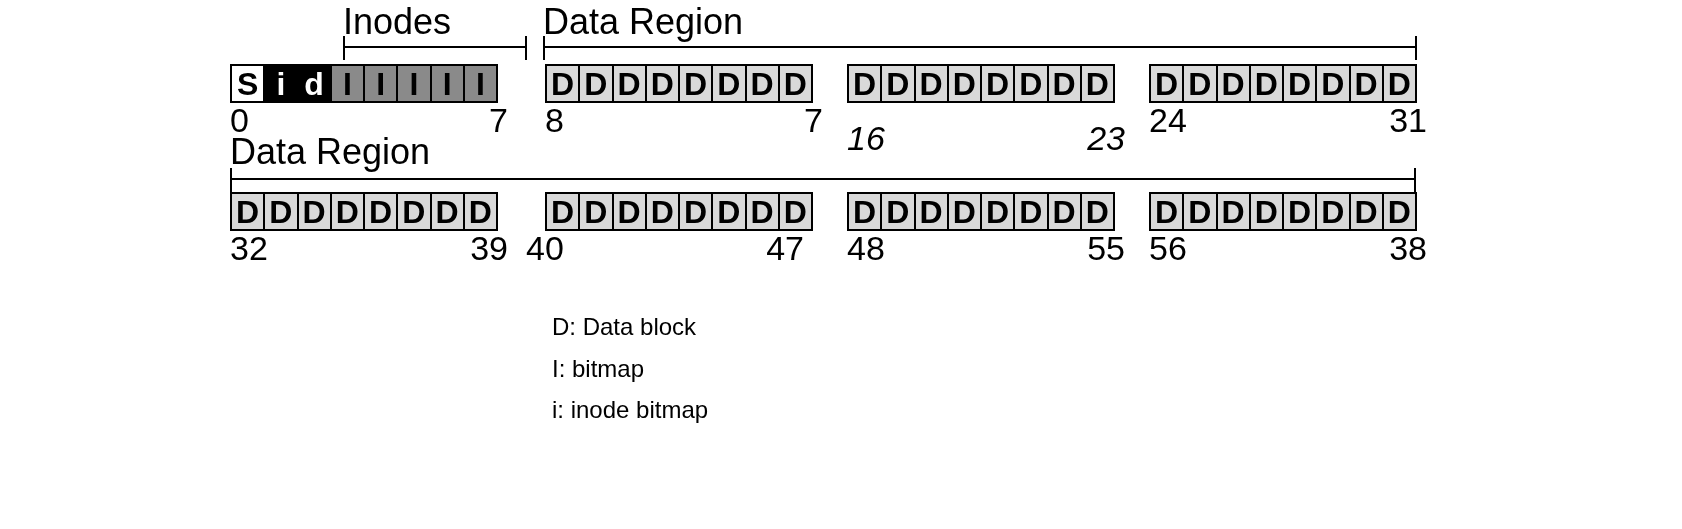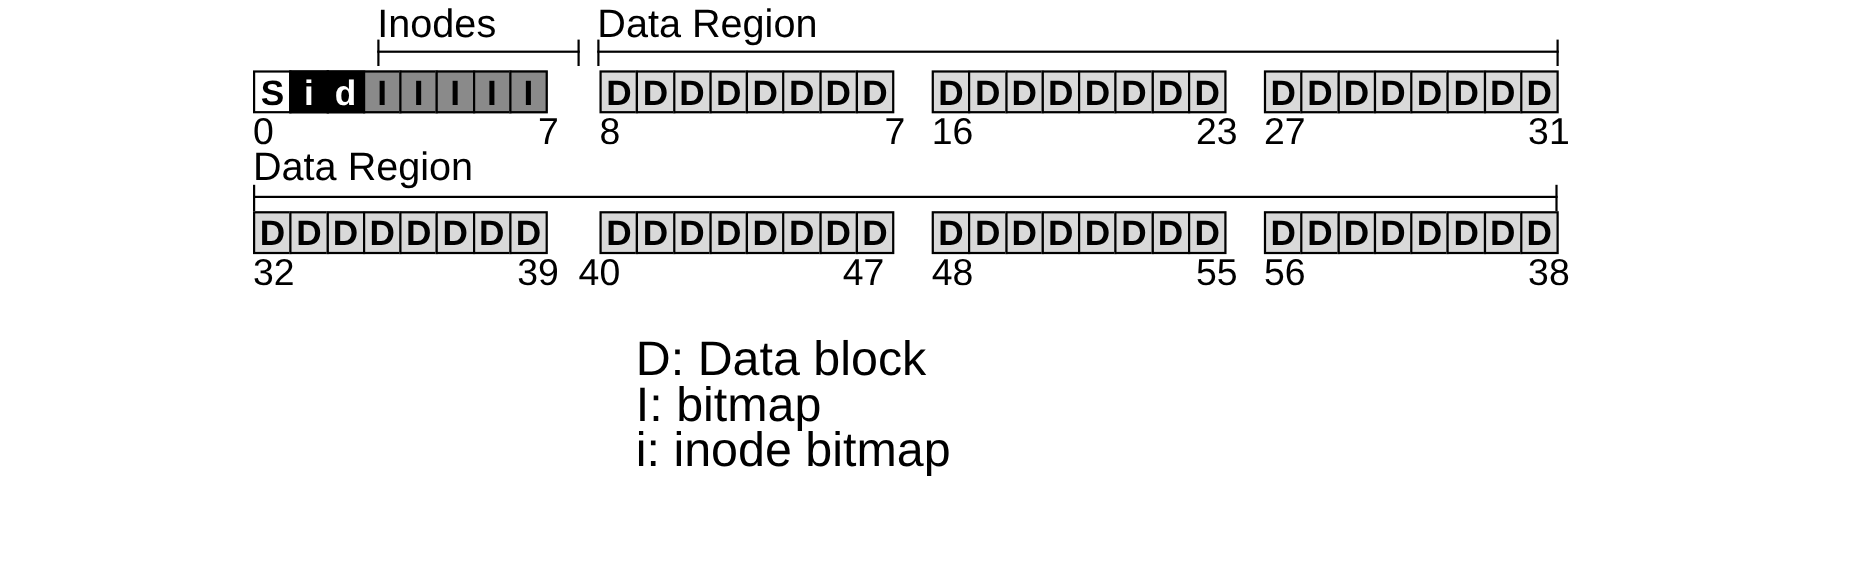--- a/index.html
+++ b/index.html
@@ -70,23 +70,23 @@
     position: absolute;
     width: 278px;
     display: flex;
     justify-content: space-between;
     font-size: 34px;
     line-height: 36px;
   }
 
   .legend {
     position: absolute;
-    left: 578px;
+    left: 552px;
     top: 306px;
-    font-size: 44px;
+    font-size: 24px;
     line-height: 41.5px;
     white-space: nowrap;
   }
 </style>
 </head>
 <body>
 
 <div id="canvas" style="--c-data: #d9d9d9; --c-inode: #8a8a8a; --c-bitmap: #000000; --c-super: #ffffff; --line: #000000;">
 
   <div class="title inodes-title">Inodes</div>
@@ -145,36 +145,36 @@
       <div class="group" style="left: 847px; top: 64px;">
         <div class="cell t-data">D</div>
         <div class="cell t-data">D</div>
         <div class="cell t-data">D</div>
         <div class="cell t-data">D</div>
         <div class="cell t-data">D</div>
         <div class="cell t-data">D</div>
         <div class="cell t-data">D</div>
         <div class="cell t-data">D</div>
       </div>
-      <div class="nums" style="left: 847px; top: 102px;">
+      <div class="nums" style="left: 847px; top: 120px; font-style: italic;">
         <span>16</span>
         <span>23</span>
       </div>
       <div class="group" style="left: 1149px; top: 64px;">
         <div class="cell t-data">D</div>
         <div class="cell t-data">D</div>
         <div class="cell t-data">D</div>
         <div class="cell t-data">D</div>
         <div class="cell t-data">D</div>
         <div class="cell t-data">D</div>
         <div class="cell t-data">D</div>
         <div class="cell t-data">D</div>
       </div>
       <div class="nums" style="left: 1149px; top: 102px;">
-        <span>27</span>
+        <span>24</span>
         <span>31</span>
       </div>
       <div class="group" style="left: 230px; top: 192px;">
         <div class="cell t-data">D</div>
         <div class="cell t-data">D</div>
         <div class="cell t-data">D</div>
         <div class="cell t-data">D</div>
         <div class="cell t-data">D</div>
         <div class="cell t-data">D</div>
         <div class="cell t-data">D</div>

